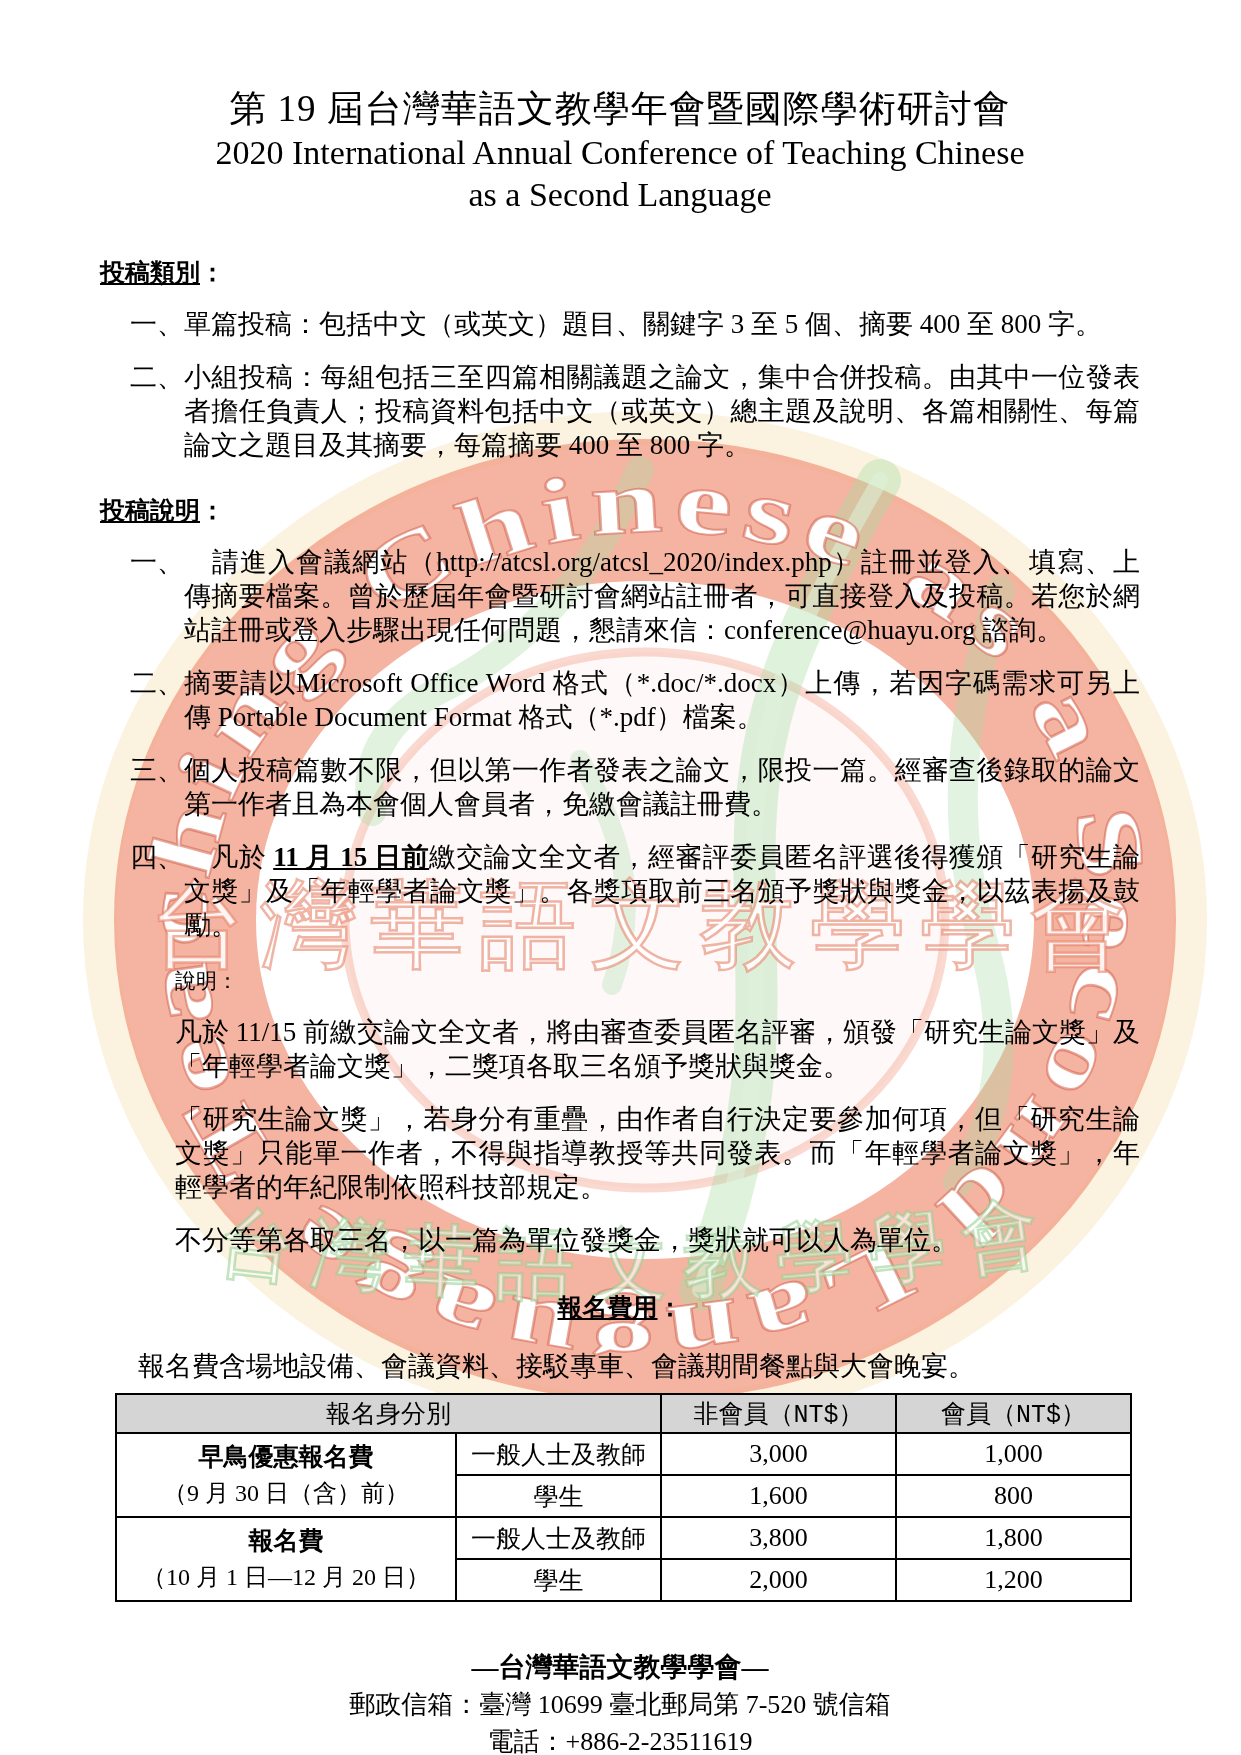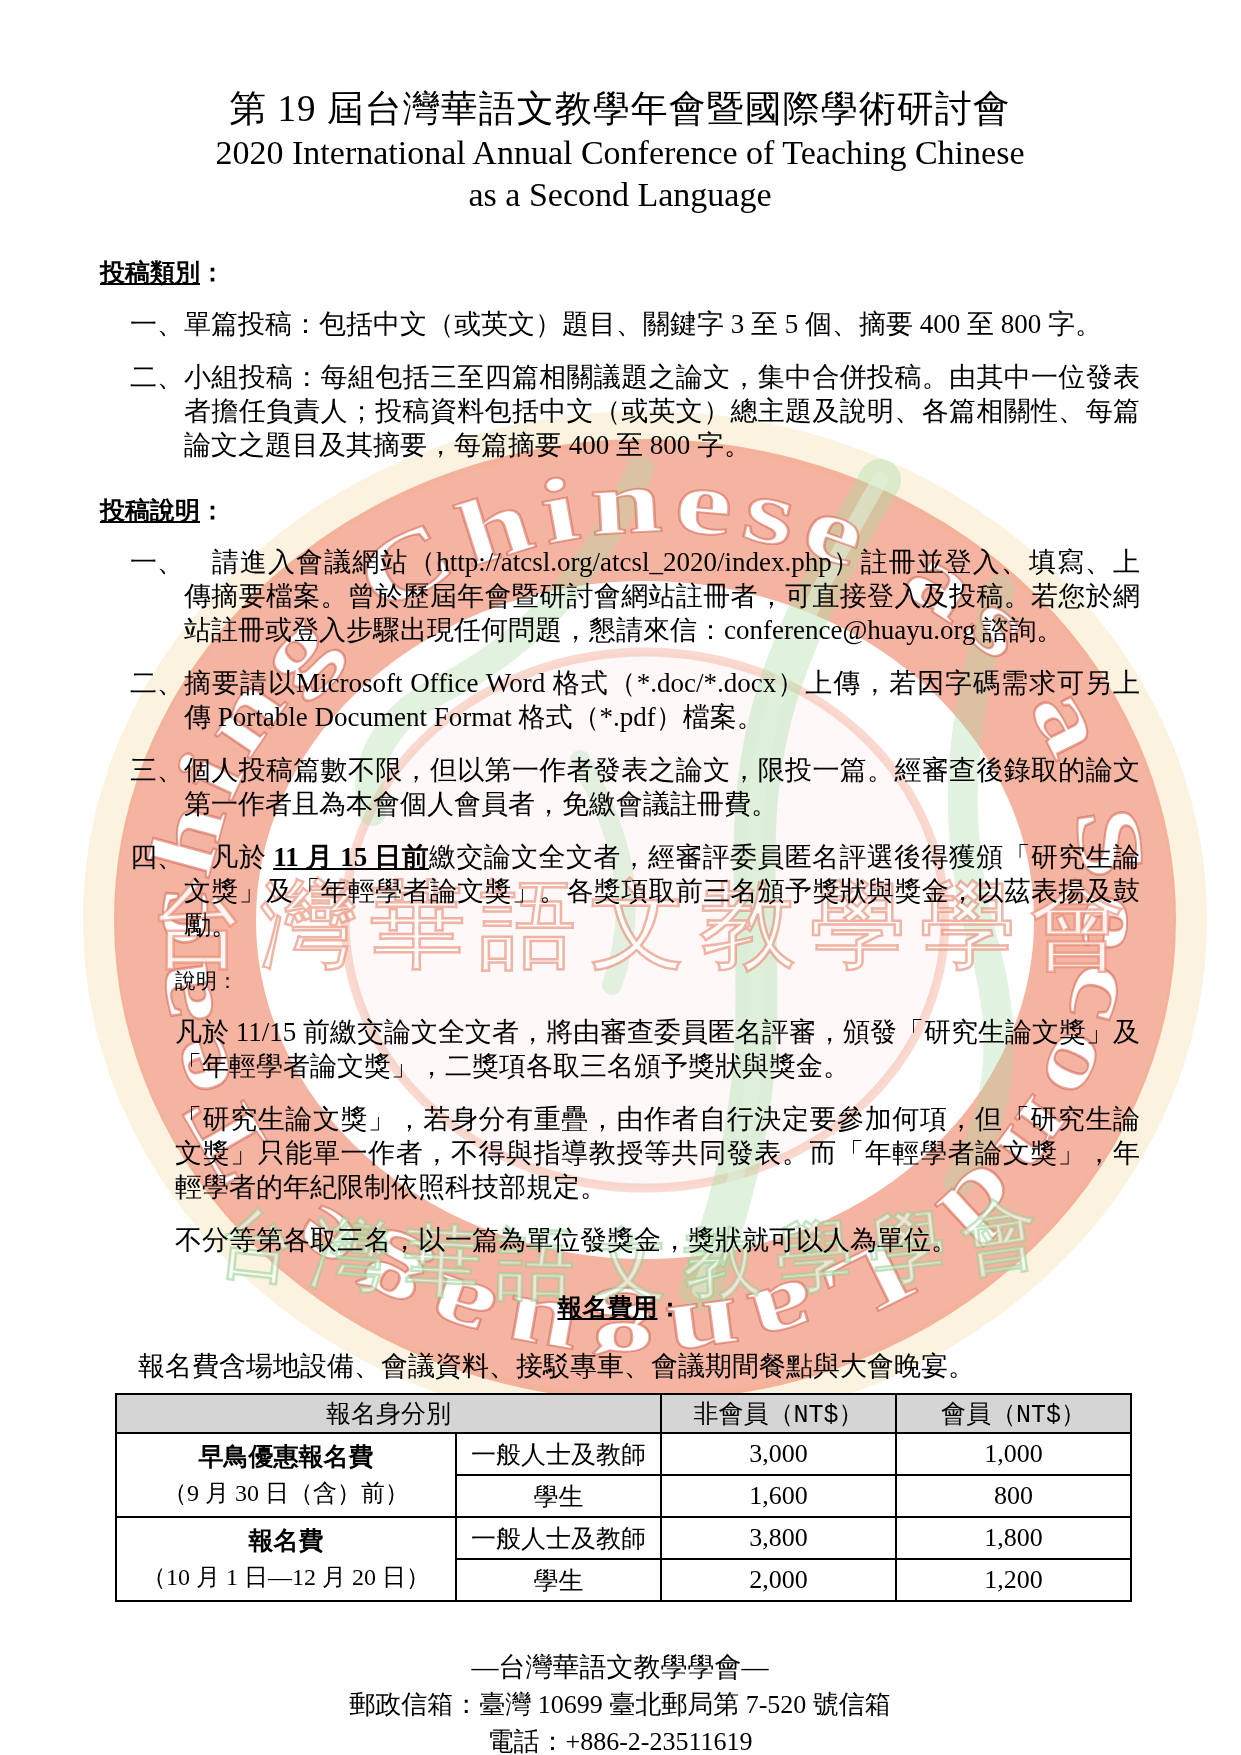--- a/index.html
+++ b/index.html
@@ -26,21 +26,21 @@
   .intro{margin-top:26px;margin-left:38px;font-size:27px;line-height:34px;}
   table.fees{border-collapse:collapse;margin-top:10px;margin-left:15px;table-layout:fixed;width:1015px;}
   table.fees td,table.fees th{border:2px solid #000;padding:0;text-align:center;vertical-align:middle;font-weight:normal;}
   table.fees thead th{background:#d5d5d5;font-size:25px;height:37px;font-family:Liberation Mono, monospace;}
   .cat-cell{font-size:25px;}
   .cat-cell .g-title{font-weight:bold;line-height:37px;}
   .cat-cell .g-period{font-size:24px;line-height:37px;}
   .type-cell{font-size:25px;height:40px;}
   .fee-cell{font-size:26px;font-weight:bold;height:40px;}
   .footer{margin-top:46px;text-align:center;}
-  .f-org{font-size:27px;font-weight:normal;line-height:38px;}
+  .f-org{font-size:27px;font-weight:bold;line-height:38px;}
   .f-line{font-size:26px;line-height:37px;}
 </style>
 </head>
 <body>
 
 <svg class="watermark" width="1241" height="1755" viewBox="0 0 1241 1755" aria-hidden="true">
   <defs>
     <path id="ringPath" d="M 297,1180 A 455,405 0 0 1 993,660 A 455,405 0 0 1 297,1180"></path>
     <path id="bottomArc" d="M 215,1268 Q 645,1322 1075,1252"></path>
   </defs>

